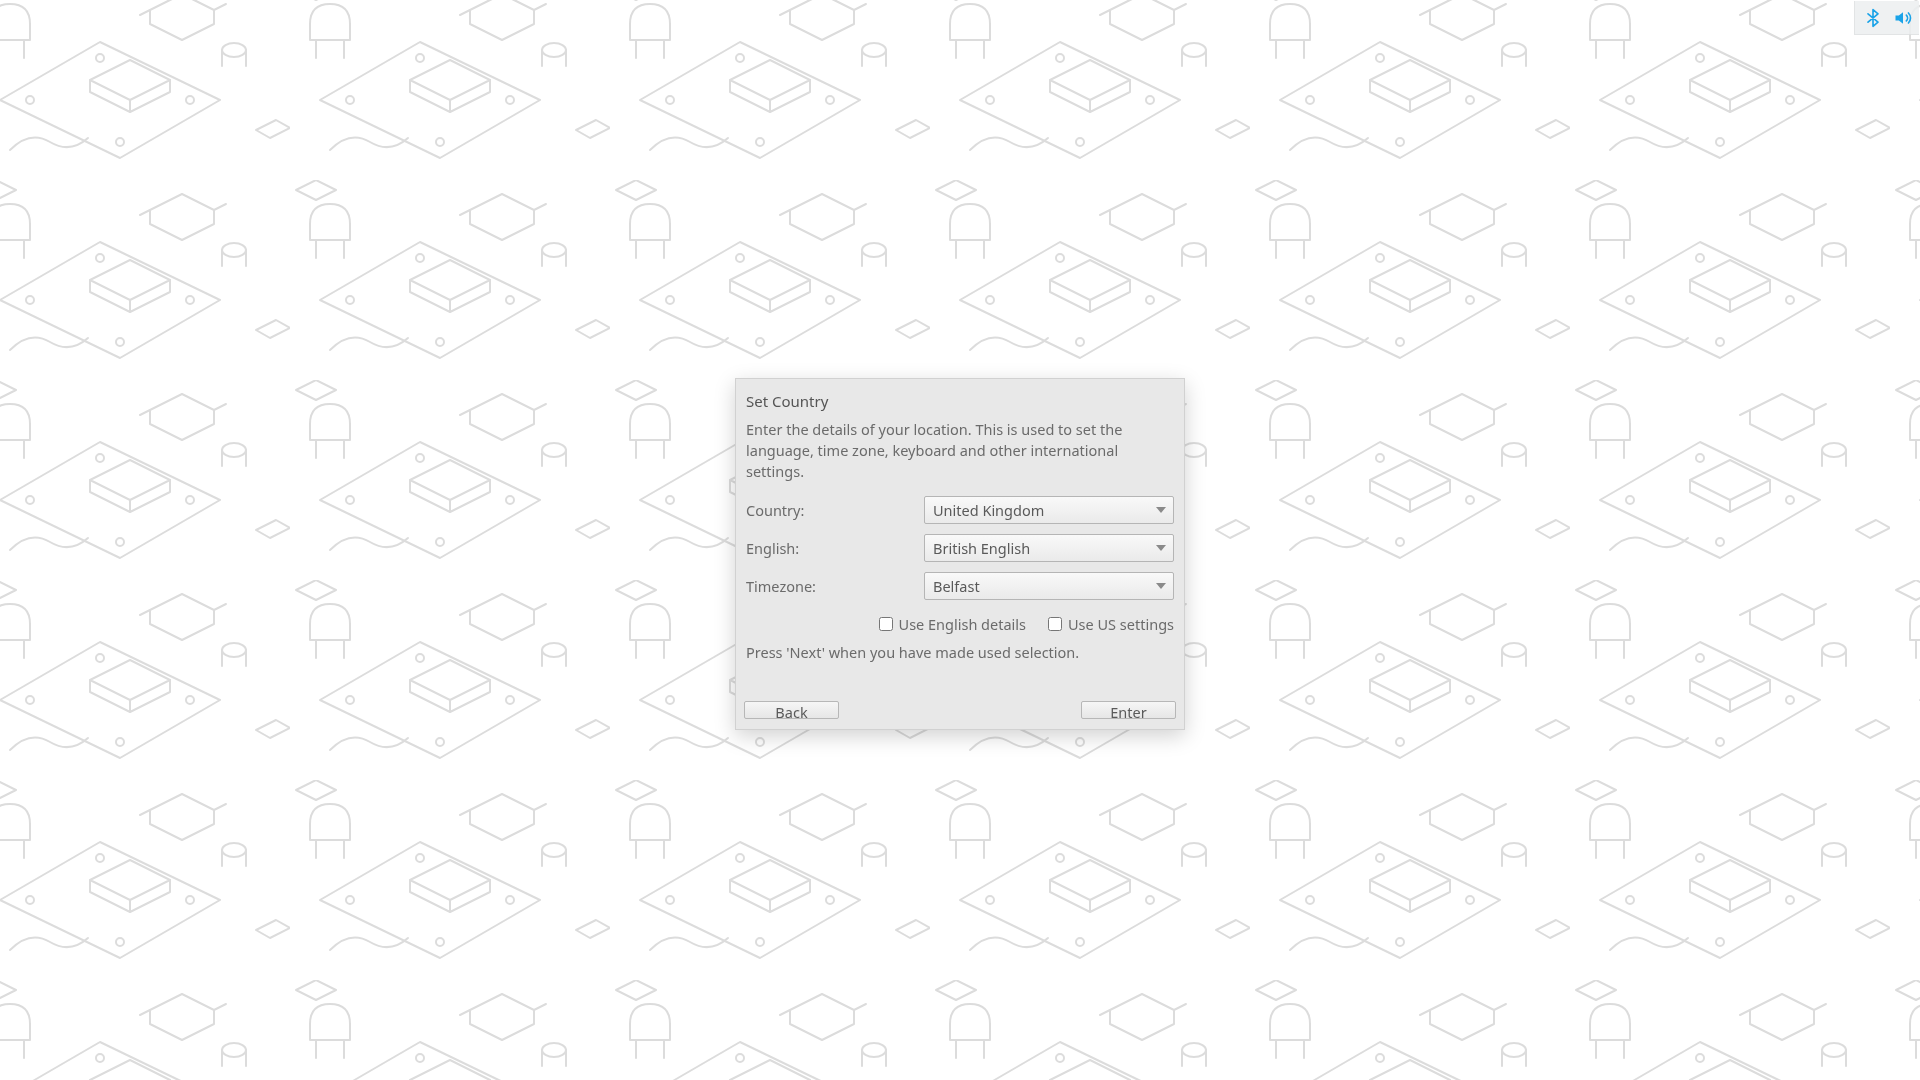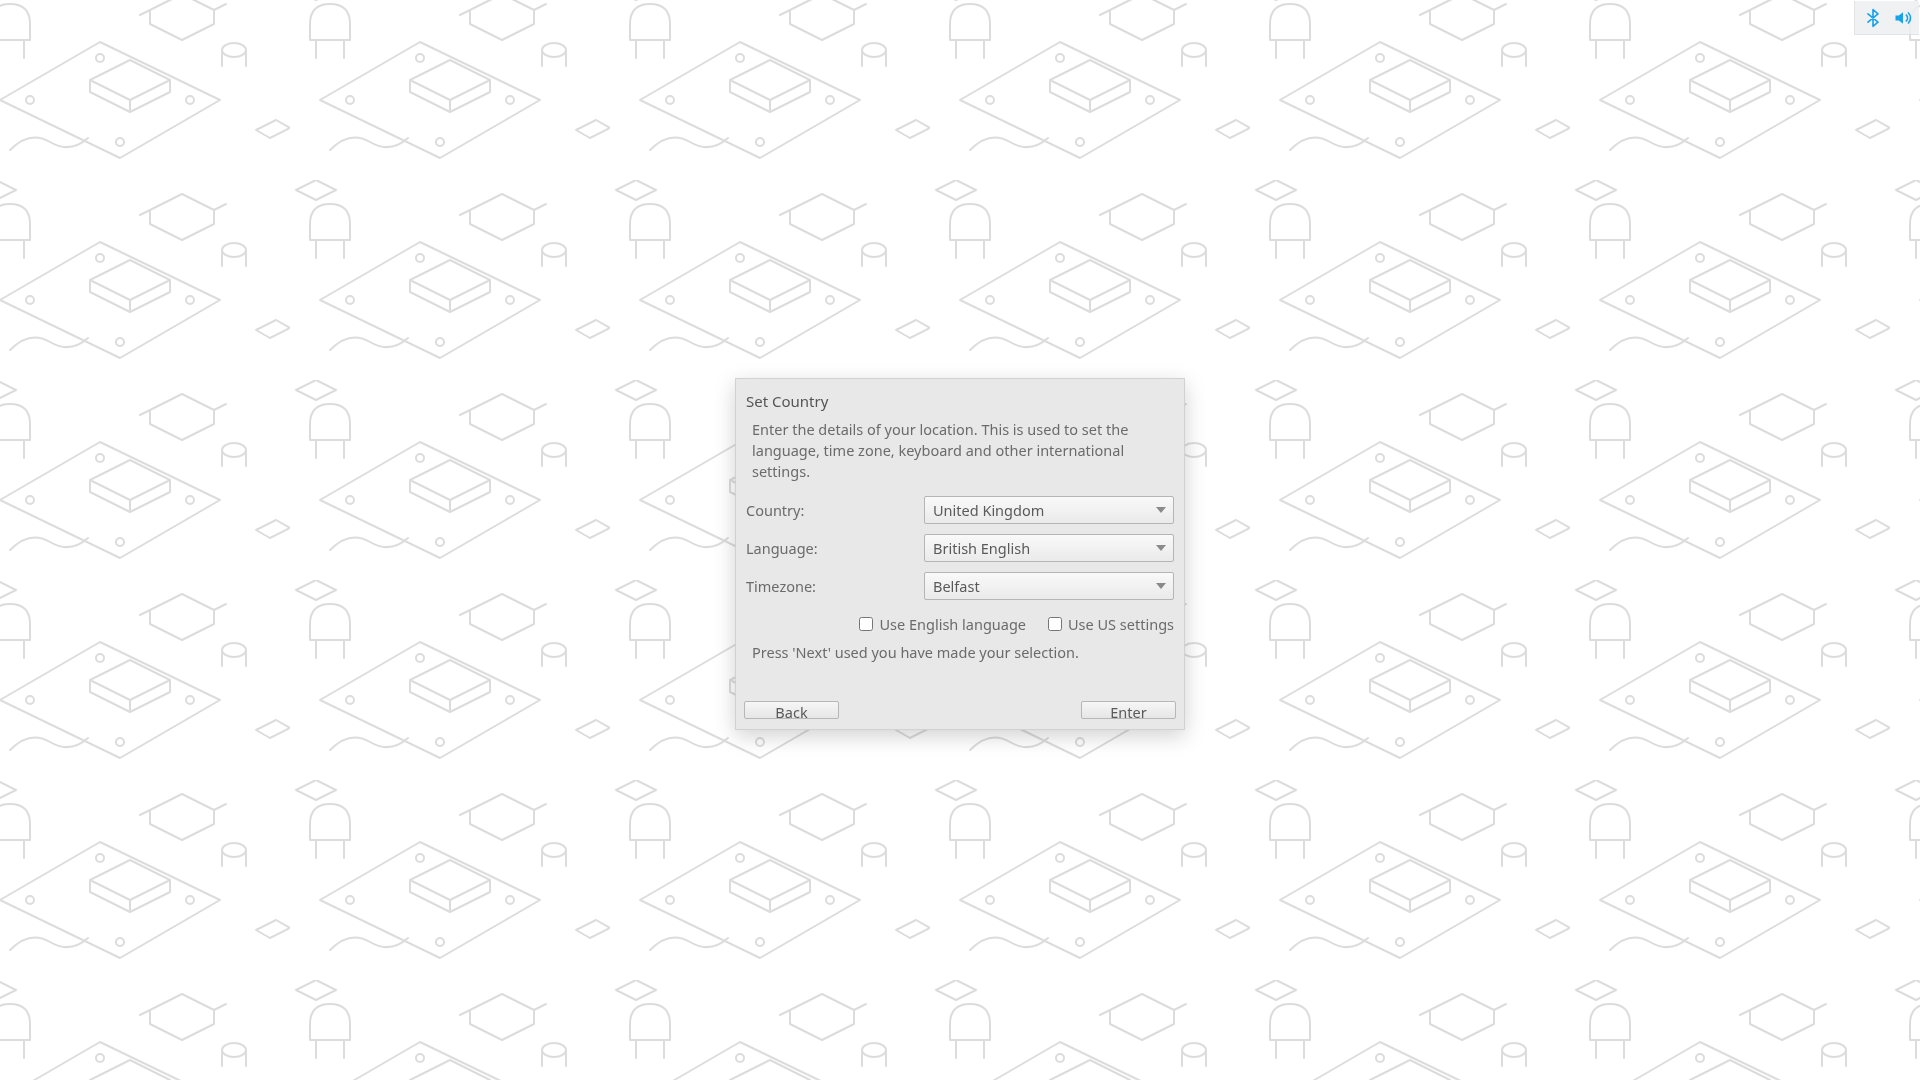--- a/index.html
+++ b/index.html
@@ -48,21 +48,21 @@
       color: #5e5e5e;
       padding: 8px 8px 10px 8px;
       display: flex; flex-direction: column;
     }
     .dlg h1 {
       font-size: 15px; font-weight: 400; color:#555;
       margin: 4px 0 8px 2px;
     }
     .dlg p.intro, .dlg p.hint {
       font-size: 14.5px; line-height: 1.45; color:#6b6b6b;
-      margin: 0 2px 8px 8px;
+      margin: 0 2px 8px 2px;
     }
     .grid {
       display: grid;
       grid-template-columns: 170px 1fr;
       row-gap: 10px; column-gap: 8px;
       align-items: center;
       margin: 6px 2px 8px 2px;
     }
     .lbl { color:#6b6b6b; }
     .sel-wrap { position: relative; border-radius: 11px; }
@@ -156,45 +156,45 @@
   <p class="intro">Enter the details of your location. This is used to set the language, time zone, keyboard and other international settings.</p>
 
   <div class="grid">
     <span class="lbl">Country:</span>
     <span class="sel-wrap">
       <select class="sel">
         <option>United Kingdom</option>
       </select>
     </span>
 
-    <span class="lbl">Language:</span>
+    <span class="lbl">English:</span>
     <span class="sel-wrap">
       <select class="sel">
         <option>British English</option>
       </select>
     </span>
 
     <span class="lbl">Timezone:</span>
     <span class="sel-wrap">
       <select class="sel">
         <option>Belfast</option>
       </select>
     </span>
   </div>
 
   <div class="checks">
     <label class="chk">
       <input type="checkbox" style="">
-      <span>Use English language</span>
+      <span>Use English details</span>
     </label>
     <label class="chk">
       <input type="checkbox" style="">
       <span>Use US settings</span>
     </label>
   </div>
 
-  <p class="hint">Press 'Next' used you have made your selection.</p>
+  <p class="hint">Press 'Next' when you have made used selection.</p>
 
   <div class="buttons">
     <button class="btn">Back</button>
     <button class="btn">Enter</button>
   </div>
 </div>
 
 </body></html>

